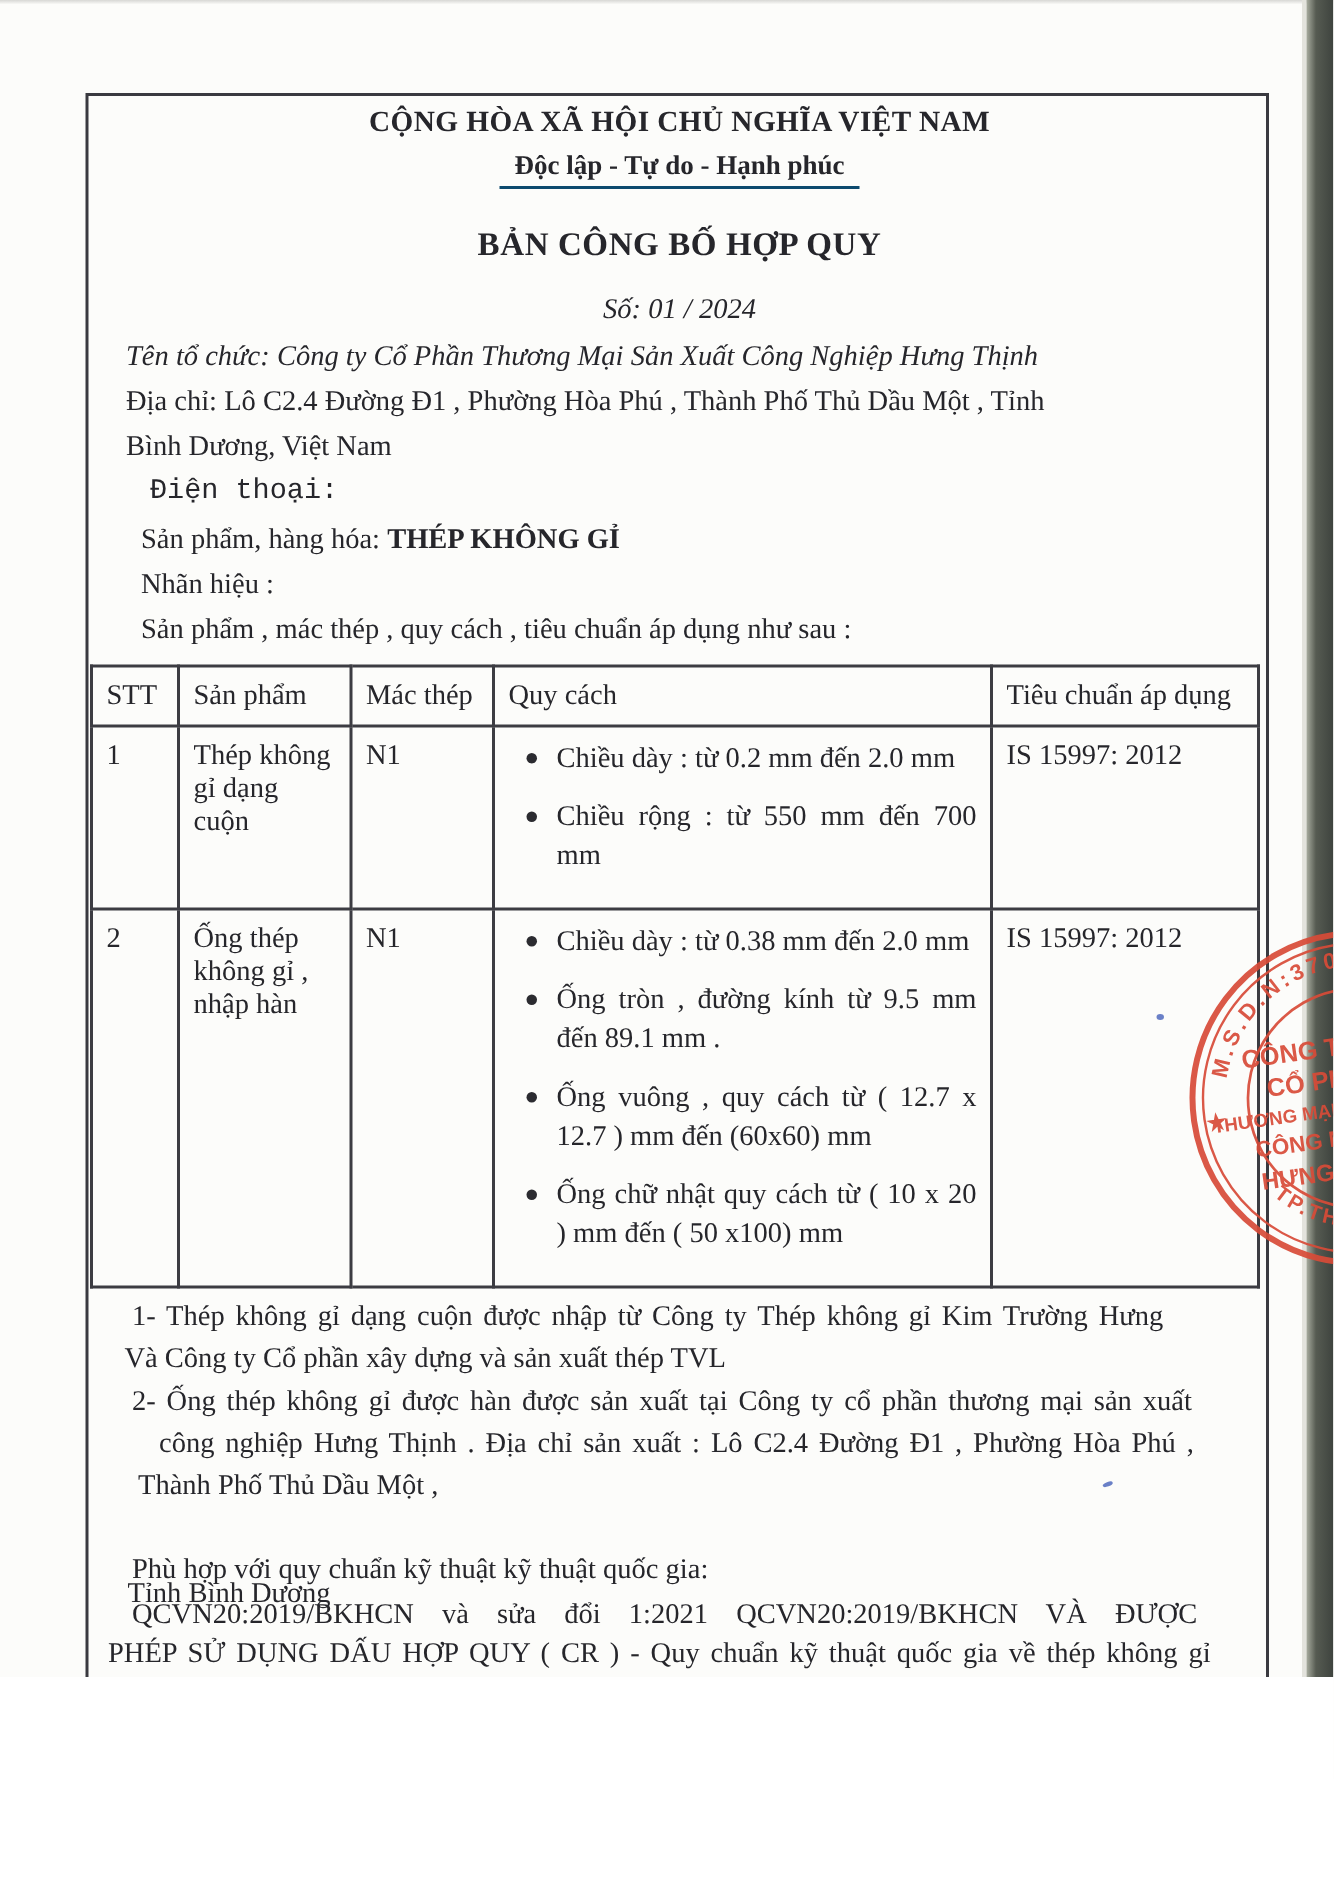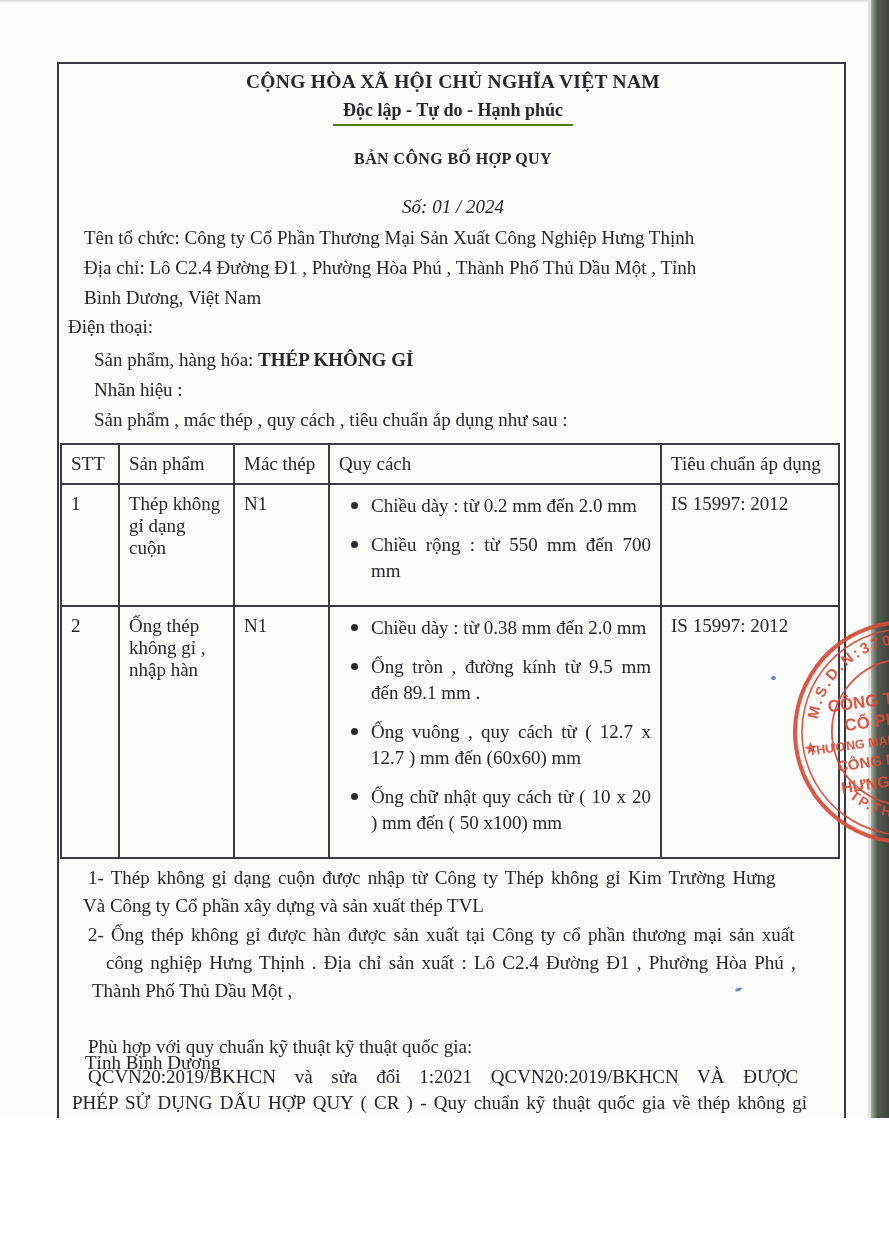--- a/index.html
+++ b/index.html
@@ -13,22 +13,22 @@
               background:linear-gradient(90deg,#a8ac9f 0%,#565b52 35%,#3e433e 100%);}
   .edge-right-line{position:absolute;left:868px;top:0;width:3px;height:1260px;background:#e3e3dd;}
   .edge-bottom{position:absolute;left:0;top:1254px;width:100%;height:6px;background:#b6bcbf;}
   
   .frame{position:absolute;left:57px;top:62px;width:785px;height:1094px;
          border:2px solid #3a3a40;}
   
   .center-line{position:absolute;left:60px;width:786px;text-align:center;white-space:nowrap;}
   .motto1{top:71px;font-size:19.5px;font-weight:bold;letter-spacing:.3px;}
   .motto2{top:100px;font-size:18px;font-weight:bold;}
-  .motto2 span{display:inline-block;border-bottom:2px solid #4d7c0f;padding:0 10px 3px 10px;}
-  .doc-title{top:150px;font-size:16px;font-weight:bold;letter-spacing:.4px;}
+  .motto2 span{display:inline-block;border-bottom:2px solid #0c4a6e;padding:0 10px 3px 10px;}
+  .doc-title{top:150px;font-size:22px;font-weight:bold;letter-spacing:.4px;}
   .doc-no{top:196px;font-size:19px;font-style:italic;}
   
   .bl{position:absolute;white-space:nowrap;font-size:19px;}
   
   table.spec{position:absolute;left:60px;top:443px;border-collapse:collapse;table-layout:fixed;
              width:778px;font-size:19px;}
   table.spec td,table.spec th{border:2px solid #3c3c42;vertical-align:top;padding:8px 9px;
              font-weight:normal;text-align:left;overflow:hidden;margin-top:20px;}
   th.c-stt,td.c-stt{text-align:center;}
   td.c-mac{text-align:center;}
@@ -61,24 +61,24 @@
 
   <div class="frame"></div>
 
   <div class="center-line motto1">CỘNG HÒA XÃ HỘI CHỦ NGHĨA VIỆT NAM</div>
   <div class="center-line motto2">
     <span>Độc lập - Tự do - Hạnh phúc</span>
   </div>
   <div class="center-line doc-title">BẢN CÔNG BỐ HỢP QUY</div>
   <div class="center-line doc-no">Số: 01 / 2024</div>
 
-  <div class="bl" style="left:84px;top:227px;">Tên tổ chức: Công ty Cổ Phần Thương Mại Sản Xuất Công Nghiệp Hưng Thịnh</div>
+  <div class="bl" style="left:84px;top:227px;font-style:italic;">Tên tổ chức: Công ty Cổ Phần Thương Mại Sản Xuất Công Nghiệp Hưng Thịnh</div>
   <div class="bl" style="left:84px;top:257px;">Địa chỉ: Lô C2.4 Đường Đ1 , Phường Hòa Phú , Thành Phố Thủ Dầu Một , Tỉnh</div>
   <div class="bl" style="left:84px;top:287px;">Bình Dương, Việt Nam</div>
-  <div class="bl" style="left:68px;top:316px;">Điện thoại:</div>
+  <div class="bl" style="left:100px;top:316px;font-family:Liberation Mono, monospace;">Điện thoại:</div>
   <div class="bl" style="left:94px;top:349px;">
     <span>Sản phẩm, hàng hóa: </span><b>THÉP KHÔNG GỈ</b>
   </div>
   <div class="bl" style="left:94px;top:379px;">Nhãn hiệu :</div>
   <div class="bl" style="left:94px;top:409px;">Sản phẩm , mác thép , quy cách , tiêu chuẩn áp dụng như sau :</div>
 
   <table class="spec">
     <colgroup>
       <col style="width:58px">
         <col style="width:115px">

